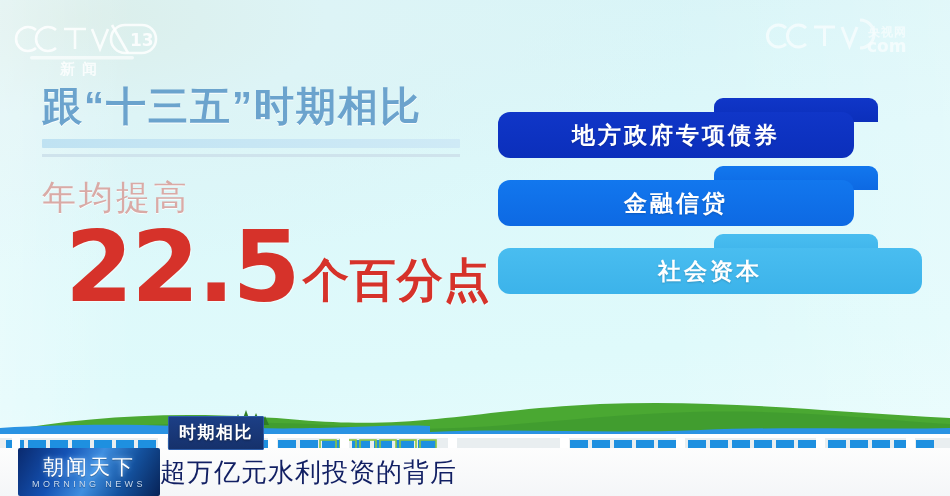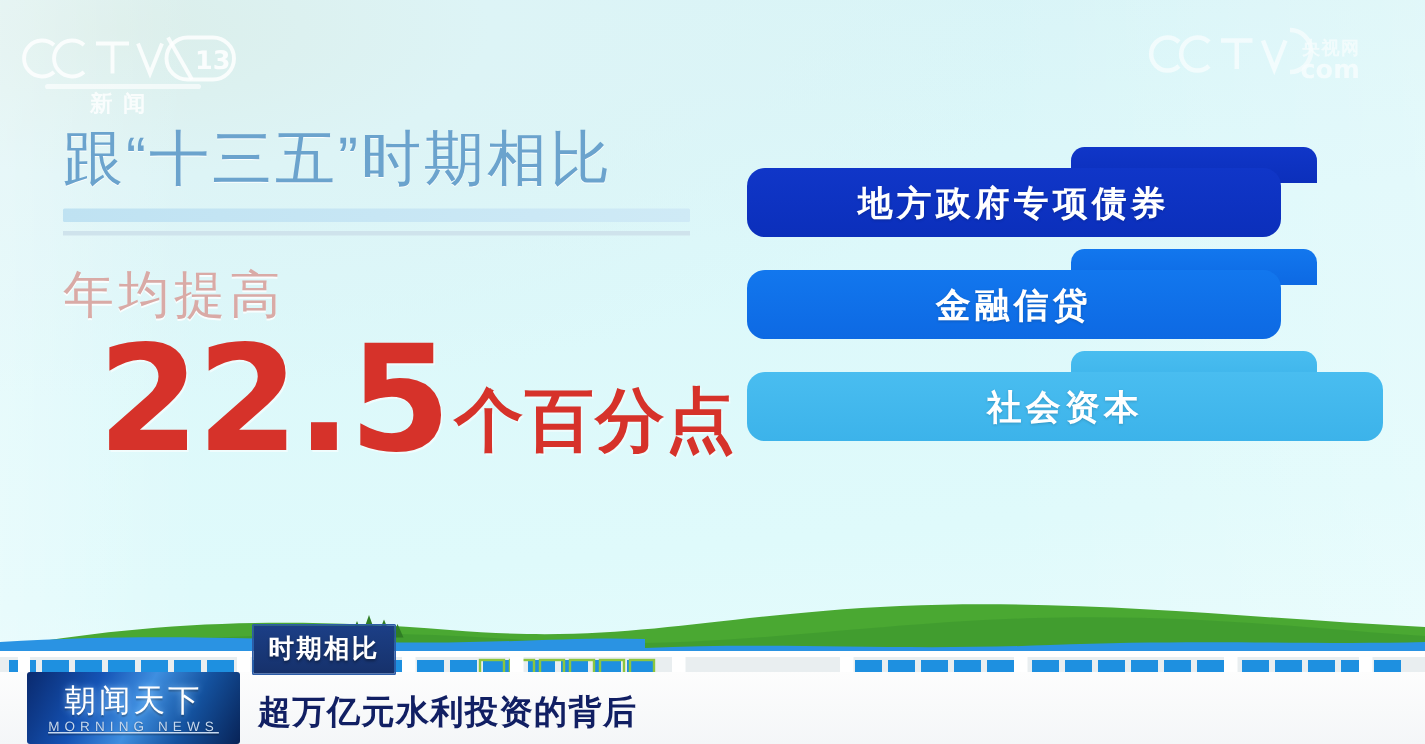--- a/index.html
+++ b/index.html
@@ -33,21 +33,21 @@
 
   
   #wm{ position:absolute; right:8px; top:14px; width:178px; height:48px; opacity:.72;}
   #wm svg{ display:block; }
 
   
   #leftcol{ position:absolute; left:42px; top:84px; width:440px; }
 
   .l1{
     font-size:40px; line-height:1.12; letter-spacing:2px;
-    color:#6ba3cd; font-weight:400; white-space:nowrap;
+    color:#6ba3cd; font-weight:700; white-space:nowrap;
     text-shadow:0 1px 0 rgba(255,255,255,.85);
   }
   .rule-wrap{ margin-top:10px; width:418px; }
   .rule-thick{ height:9px; background:linear-gradient(90deg,#bfe2f2,#cfeaf6); border-radius:1px; }
   .rule-thin{ height:3px; margin-top:6px; background:#cfe3ec; }
 
   .l2{
     margin-top:22px;
     font-size:34px; line-height:1.1; letter-spacing:3px;
     color:#d9aaa6; font-weight:400; white-space:nowrap;
@@ -108,35 +108,34 @@
   }
   #proglogo .cn{
     position:absolute; left:50%; top:5px; transform:translateX(-50%);
     font-size:21px; font-weight:400; letter-spacing:2px; color:#ffffff;
     text-shadow:0 0 5px rgba(140,200,255,.95),0 1px 1px rgba(0,0,0,.35); white-space:nowrap;
   }
   #proglogo .en{
     position:absolute; left:50%; top:31px; transform:translateX(-50%);
     font-size:9px; letter-spacing:3.4px; color:#c7d9ef; white-space:nowrap;
     text-shadow:0 1px 1px rgba(0,0,0,.3);
-    text-decoration:underline;
   }
   #tagchip{
     position:absolute; left:168px; bottom:46px;
     padding:4px 10px 5px; border-radius:1px;
     background:linear-gradient(180deg,#1c3f86 0%,#16316b 100%);
     border:1px solid #2d5ca8;
   }
   #tagchip span{
     font-size:17px; font-weight:700; letter-spacing:1.5px; color:#fff;
     text-shadow:0 1px 2px rgba(0,0,0,.4);
   }
   #headline{
-    position:absolute; left:172px; bottom:6px;
-    font-size:22px; font-weight:700; letter-spacing:1px; color:#111f63;
+    position:absolute; left:160px; bottom:6px;
+    font-size:26px; font-weight:400; letter-spacing:1px; color:#111f63;
     white-space:nowrap;
   }
 </style>
 </head>
 <body>
 
 <div id="stage">
 
   <div id="sheen"></div>
 

